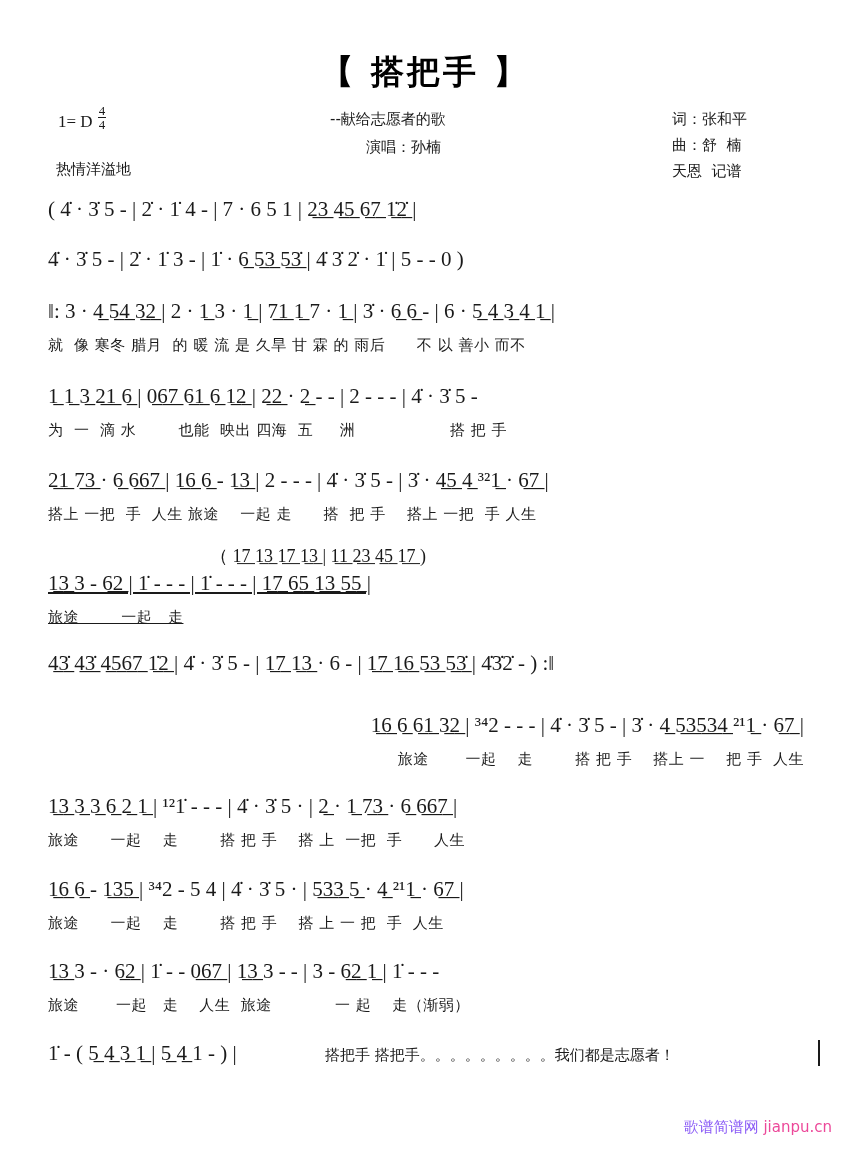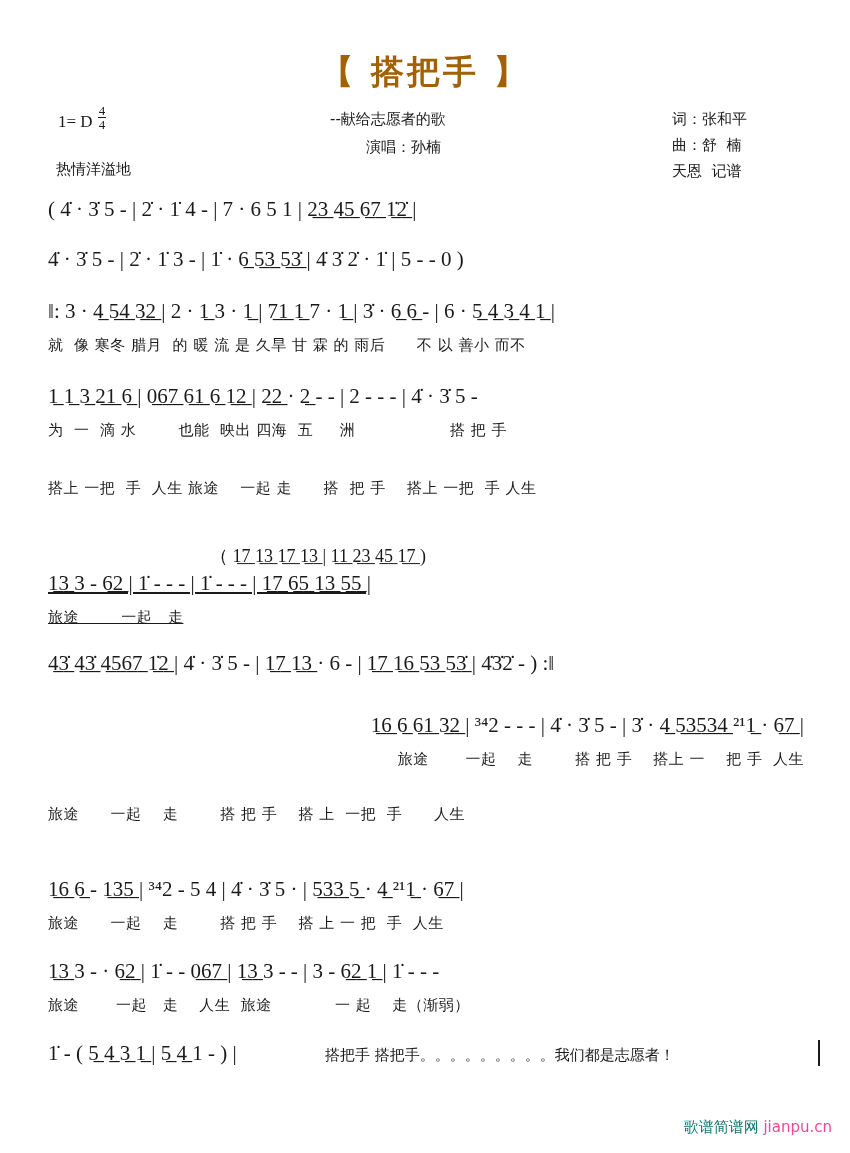--- a/index.html
+++ b/index.html
@@ -13,21 +13,21 @@
   }
   .sheet{position:relative;width:850px;height:1153px;}
 
   
   .title{
     position:absolute;left:0;top:50px;width:850px;
     text-align:center;
     font-family:"DejaVu Sans", sans-serif;
     font-weight:bold;
     font-size:33px;
-    color:#a16207;
+    color:#000000;
     letter-spacing:3px;
   }
   
   .keysig{
     position:absolute;left:58px;top:104px;
     font-size:17px;
     font-family:"Liberation Serif", serif;
   }
   .keysig .frac{
     display:inline-block;
@@ -90,21 +90,21 @@
     font-size:18px;
   }
 
   
   .footer{
     position:absolute;right:18px;bottom:16px;
     font-family:"DejaVu Sans", sans-serif;
     font-size:15px;
     color:#6f6f6f;
   }
-  .footer .cn{color:#0f766e;}
+  .footer .cn{color:#8b5cf6;}
   .footer .site{color:#ec4899;}
   .vbar{
     position:absolute;width:2px;background:#1a1a1a;
   }
 </style>
 </head>
 <body>
 
 <div class="sheet">
 
@@ -137,20 +137,21 @@
     <div class="notes">‖: 3 · 4̲ 5̲4̲ 3̲2̲ | 2 · 1̲ 3 · 1̲ | 7̲1̲ 1̲ 7 · 1̲ | 3̇ · 6̲ 6̲ - | 6 · 5̲ 4̲ 3̲ 4̲ 1̲ |</div>
     <div class="lyrics">就  像 寒冬 腊月  的 暖 流 是 久旱 甘 霖 的 雨后      不 以 善小 而不</div>
   </div>
 
   <div class="row" style="top:383px;">
     <div class="notes">1̲ 1̲ 3̲ 2̲1̲ 6̲ | 0̲6̲7̲ 6̲1̲ 6̲ 1̲2̲ | 2̲2̲ · 2̲ - - | 2 - - - | 4̇ · 3̇ 5 -</div>
     <div class="lyrics">为  一  滴 水        也能  映出 四海  五     洲                  搭 把 手</div>
   </div>
 
   <div class="row" style="top:467px;">
+    <div class="notes">2̲1̲ 7̲3̲ · 6̲ 6̲6̲7̲ | 1̲6̲ 6̲ - 1̲3̲ | 2 - - - | 4̇ · 3̇ 5 - | 3̇ · 4̲5̲ 4̲ ³²1̲ · 6̲7̲ |</div>
     <div class="lyrics">搭上 一把  手  人生 旅途    一起 走      搭  把 手    搭上 一把  手 人生</div>
   </div>
 
   <div class="row" style="top:545px;left:210px;width:480px;">
     <div class="notes small">（ 1̲7̲ 1̲3̲ 1̲7̲ 1̲3̲ | 1̲1̲ 2̲3̲ 4̲5̲ 1̲7̲ )</div>
   </div>
 
   <div class="row" style="top:570px;text-decoration:underline;">
     <div class="notes">1̲3̲ 3 - 6̲2̲ | 1̇ - - - | 1̇ - - - | 1̲7̲ 6̲5̲ 1̲3̲ 5̲5̲ |</div>
     <div class="lyrics">旅途        一起   走</div>
@@ -160,20 +161,21 @@
     <div class="notes">4̲3̲̇ 4̲3̲̇ 4̲5̲6̲7̲ 1̲̇2̲ | 4̇ · 3̇ 5 - | 1̲7̲ 1̲3̲ · 6 - | 1̲7̲ 1̲6̲ 5̲3̲ 5̲3̲̇ | 4̇3̇2̇ - ) :‖</div>
     <div class="lyrics"></div>
   </div>
 
   <div class="row" style="top:712px;text-align:right;">
     <div class="notes">1̲6̲ 6̲ 6̲1̲ 3̲2̲ | ³⁴2 - - - | 4̇ · 3̇ 5 - | 3̇ · 4̲ 5̲3̲5̲3̲4̲ ²¹1̲ · 6̲7̲ |</div>
     <div class="lyrics">旅途       一起    走        搭 把 手    搭上 一    把 手  人生</div>
   </div>
 
   <div class="row" style="top:793px;">
+    <div class="notes">1̲3̲ 3̲ 3̲ 6̲ 2̲ 1̲ | ¹²1̇ - - - | 4̇ · 3̇ 5 · | 2̲ · 1̲ 7̲3̲ · 6̲ 6̲6̲7̲ |</div>
     <div class="lyrics">旅途      一起    走        搭 把 手    搭 上  一把  手      人生</div>
   </div>
 
   <div class="row" style="top:876px;">
     <div class="notes">1̲6̲ 6̲ - 1̲3̲5̲ | ³⁴2 - 5 4 | 4̇ · 3̇ 5 · | 5̲3̲3̲ 5̲ · 4̲ ²¹1̲ · 6̲7̲ |</div>
     <div class="lyrics">旅途      一起    走        搭 把 手    搭 上 一 把  手  人生</div>
   </div>
 
   <div class="row" style="top:958px;">
     <div class="notes">1̲3̲ 3 - · 6̲2̲ | 1̇ - - 0̲6̲7̲ | 1̲3̲ 3 - - | 3 - 6̲2̲ 1̲ | 1̇ - - -</div>

